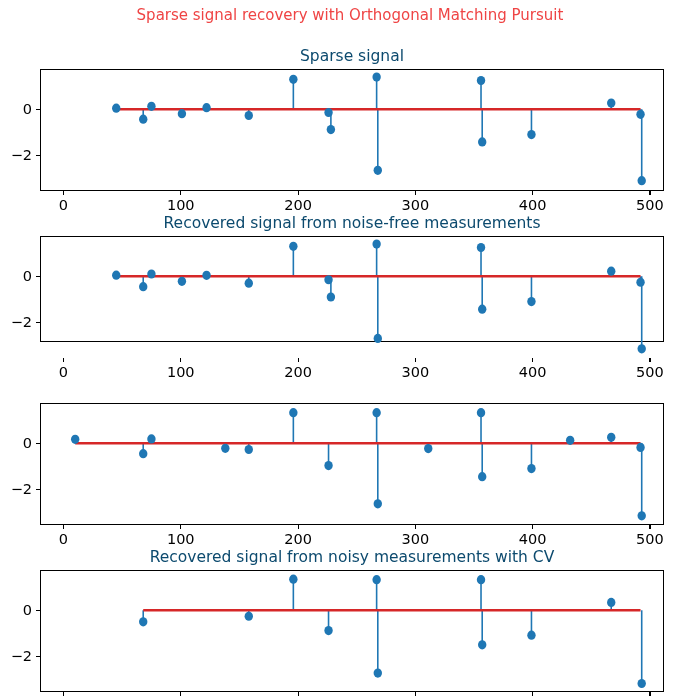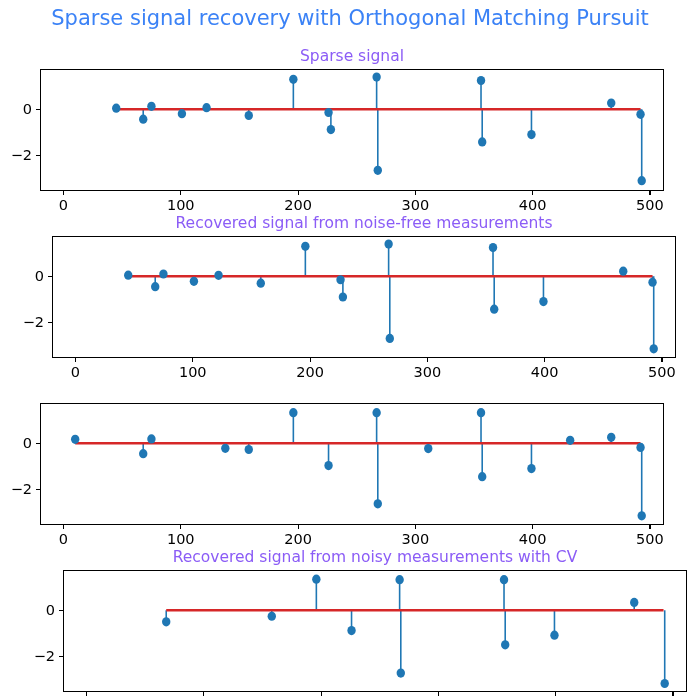--- a/index.html
+++ b/index.html
@@ -14,34 +14,34 @@
     background: #ffffff;
     font-family: "DejaVu Sans", "Liberation Sans", sans-serif;
     overflow: hidden;
   }
   #suptitle {
     position: absolute;
     left: 0;
     top: 6px;
     width: 700px;
     text-align: center;
-    font-size: 21px;
-    color: #3b82f6;
+    font-size: 15px;
+    color: #ef4444;
     white-space: nowrap;
   }
   .subplot {
     position: absolute;
   }
   .sub-title {
     position: absolute;
     left: 0;
     width: 100%;
     text-align: center;
     font-size: 15.5px;
-    color: #8b5cf6;
+    color: #0c4a6e;
     white-space: nowrap;
     top: -22px;
   }
   .axes-frame {
     position: absolute;
     left: 0;
     top: 0;
     width: 100%;
     height: 100%;
     border: 1.1px solid #000000;
@@ -143,21 +143,21 @@
       <div class="tick-x" style="left: 375.338px; top: 128px;">300</div>
       <div class="tickmark-x" style="left: 492.132px; top: 122px;"></div>
       <div class="tick-x" style="left: 492.632px; top: 128px;">400</div>
       <div class="tickmark-x" style="left: 609.425px; top: 122px;"></div>
       <div class="tick-x" style="left: 609.925px; top: 128px;">500</div>
       <div class="tickmark-y" style="left: -4px; top: 39.783px;"></div>
       <div class="tick-y" style="left: -52px; width: 44px; top: 40.283px;">0</div>
       <div class="tickmark-y" style="left: -4px; top: 85.8208px;"></div>
       <div class="tick-y" style="left: -52px; width: 44px; top: 86.3208px;">−2</div>
     </div>
-  <div class="subplot" id="subplot-1" style="left: 52px; top: 236px; width: 624px; height: 122px;">
+  <div class="subplot" id="subplot-1" style="left: 40px; top: 236px; width: 624px; height: 106px;">
       <div class="sub-title">Recovered signal from noise-free measurements</div>
       <div class="axes-frame"></div>
       <svg class="plotsvg" width="624" height="122">
         <g>
           <line x1="76.24" y1="40.28" x2="76.24" y2="39.13" stroke="#1f77b4" stroke-width="1.6"></line>
           <line x1="103.22" y1="40.28" x2="103.22" y2="50.64" stroke="#1f77b4" stroke-width="1.6"></line>
           <line x1="111.43" y1="40.28" x2="111.43" y2="37.98" stroke="#1f77b4" stroke-width="1.6"></line>
           <line x1="141.92" y1="40.28" x2="141.92" y2="45.35" stroke="#1f77b4" stroke-width="1.6"></line>
           <line x1="166.56" y1="40.28" x2="166.56" y2="39.36" stroke="#1f77b4" stroke-width="1.6"></line>
           <line x1="208.78" y1="40.28" x2="208.78" y2="47.19" stroke="#1f77b4" stroke-width="1.6"></line>
@@ -264,21 +264,21 @@
       <div class="tick-x" style="left: 375.338px; top: 128px;">300</div>
       <div class="tickmark-x" style="left: 492.132px; top: 122px;"></div>
       <div class="tick-x" style="left: 492.632px; top: 128px;">400</div>
       <div class="tickmark-x" style="left: 609.425px; top: 122px;"></div>
       <div class="tick-x" style="left: 609.925px; top: 128px;">500</div>
       <div class="tickmark-y" style="left: -4px; top: 39.783px;"></div>
       <div class="tick-y" style="left: -52px; width: 44px; top: 40.283px;">0</div>
       <div class="tickmark-y" style="left: -4px; top: 85.8208px;"></div>
       <div class="tick-y" style="left: -52px; width: 44px; top: 86.3208px;">−2</div>
     </div>
-  <div class="subplot" id="subplot-3" style="left: 40px; top: 570px; width: 624px; height: 122px; margin-left: 23px;">
+  <div class="subplot" id="subplot-3" style="left: 40px; top: 570px; width: 624px; height: 122px;">
       <div class="sub-title">Recovered signal from noisy measurements with CV</div>
       <div class="axes-frame"></div>
       <svg class="plotsvg" width="624" height="122">
         <g>
           <line x1="103.22" y1="40.28" x2="103.22" y2="51.79" stroke="#1f77b4" stroke-width="1.6"></line>
           <line x1="208.78" y1="40.28" x2="208.78" y2="46.27" stroke="#1f77b4" stroke-width="1.6"></line>
           <line x1="253.35" y1="40.28" x2="253.35" y2="9.21" stroke="#1f77b4" stroke-width="1.6"></line>
           <line x1="288.54" y1="40.28" x2="288.54" y2="60.54" stroke="#1f77b4" stroke-width="1.6"></line>
           <line x1="336.63" y1="40.28" x2="336.63" y2="9.67" stroke="#1f77b4" stroke-width="1.6"></line>
           <line x1="337.80" y1="40.28" x2="337.80" y2="103.12" stroke="#1f77b4" stroke-width="1.6"></line>

